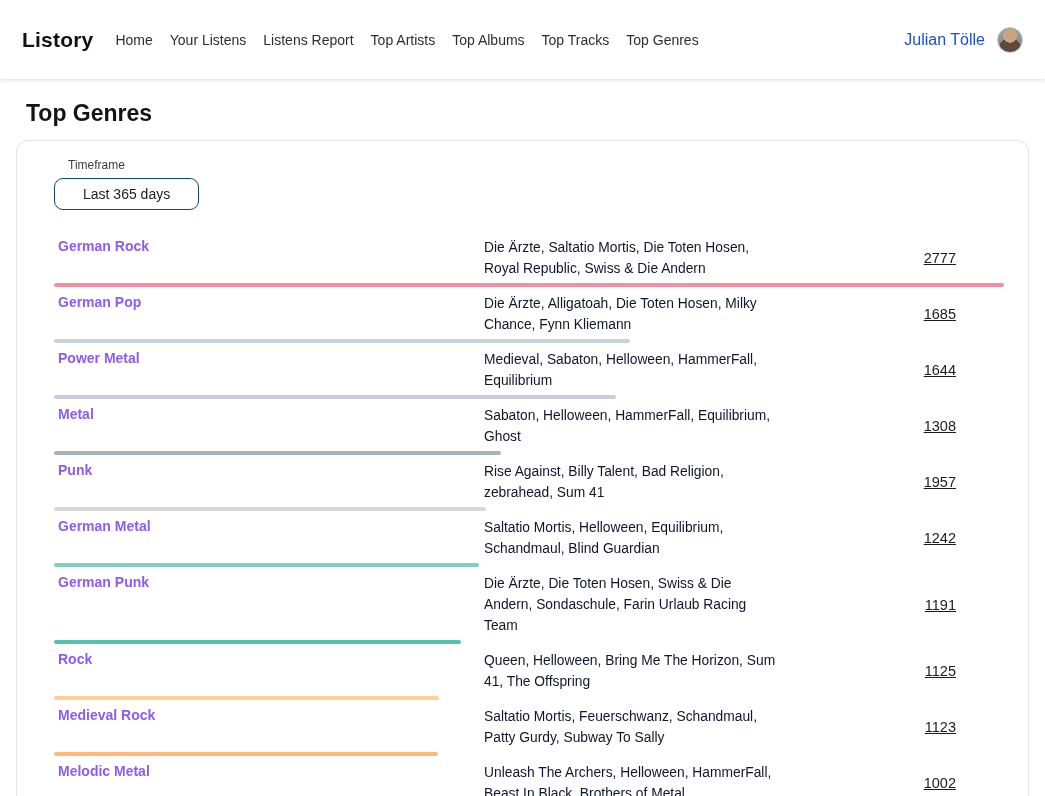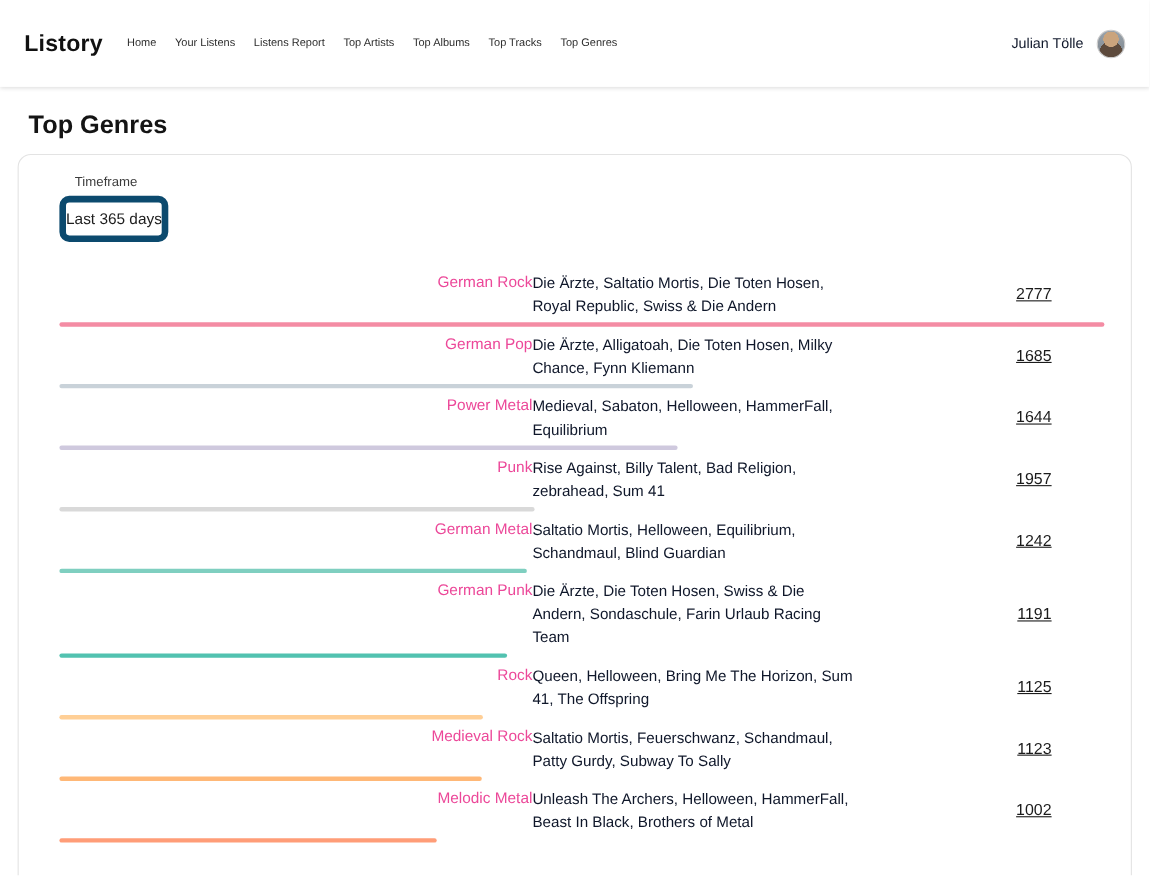--- a/index.html
+++ b/index.html
@@ -27,28 +27,28 @@
     font-size: 21px;
     font-weight: 700;
     letter-spacing: 0.2px;
     color: #111;
     margin-right: 22px;
     cursor: pointer;
     text-decoration: none;
   }
   nav.topnav { display: flex; align-items: center; gap: 17px; }
   .nav-item {
-    font-size: 10px;
+    font-size: 14px;
     color: #2d2d2d;
     cursor: pointer;
     text-decoration: none;
     white-space: nowrap;
   }
   .user-area { margin-left: auto; display: flex; align-items: center; gap: 12px; }
-  .user-name { font-size: 13px; color: #0f172a; }
+  .user-name { font-size: 16px; color: #1d4ed8; }
   .avatar {
     width: 26px; height: 26px; border-radius: 50%;
     background:
       radial-gradient(circle at 50% 32%, #caa47d 0 34%, transparent 35%),
       radial-gradient(circle at 50% 85%, #5d4a3c 0 45%, transparent 46%),
       linear-gradient(180deg, #9aa3ab 0%, #7d868e 100%);
     border: 1px solid #c9c9c9;
     cursor: pointer;
     flex: 0 0 auto;
   }
@@ -66,45 +66,44 @@
     border-radius: 12px;
     background: #fff;
     padding: 17px 24px 24px 37px;
     height: 820px; 
   }
   .tf-label { font-size: 12px; color: #3c3c3c; margin-left: 14px; }
   .tf-select {
     margin-top: 6px;
     display: inline-flex;
     align-items: center;
-    padding: 7px 0;
+    padding: 7px 28px;
     min-height: 32px;
-    border: 6px solid #0c4a6e;
+    border: 1px solid #0c4a6e;
     border-radius: 9px;
     background: #fff;
     font-family: "Liberation Sans", sans-serif;
     font-size: 14px;
     color: #1d1d1d;
     cursor: pointer;
   }
 
   
   .rows { margin-top: 21px; }
   .row {
     display: grid;
     grid-template-columns: 430px 292px 1fr;
     padding-top: 6px;
   }
   .genre {
     font-size: 14px;
-    font-weight: 400;
-    color: #ec4899;
+    font-weight: 700;
+    color: #8b5cf6;
     padding-left: 4px;
     padding-top: 1px;
-    text-align: right;
   }
   .artists {
     font-size: 13.8px;
     color: #0f172a;
     line-height: 21px;
   }
   .count {
     align-self: center;
     justify-self: end;
     padding-right: 48px;
@@ -170,20 +169,28 @@
   </div>
         <div class="row">
     <div class="genre">Power Metal</div>
     <div class="artists">Medieval, Sabaton, Helloween, HammerFall, Equilibrium</div>
     <div class="count">1644</div>
     <div class="bar-track">
       <div class="bar" style="width: 59.2%; background: rgb(207, 201, 222);"></div>
     </div>
   </div>
         <div class="row">
+    <div class="genre">Metal</div>
+    <div class="artists">Sabaton, Helloween, HammerFall, Equilibrium, Ghost</div>
+    <div class="count">1308</div>
+    <div class="bar-track">
+      <div class="bar" style="width: 47.1%; background: rgb(169, 178, 184);"></div>
+    </div>
+  </div>
+        <div class="row">
     <div class="genre">Punk</div>
     <div class="artists">Rise Against, Billy Talent, Bad Religion, zebrahead, Sum 41</div>
     <div class="count">1957</div>
     <div class="bar-track">
       <div class="bar" style="width: 45.48%; background: rgb(217, 217, 217);"></div>
     </div>
   </div>
         <div class="row">
     <div class="genre">German Metal</div>
     <div class="artists">Saltatio Mortis, Helloween, Equilibrium, Schandmaul, Blind Guardian</div>

